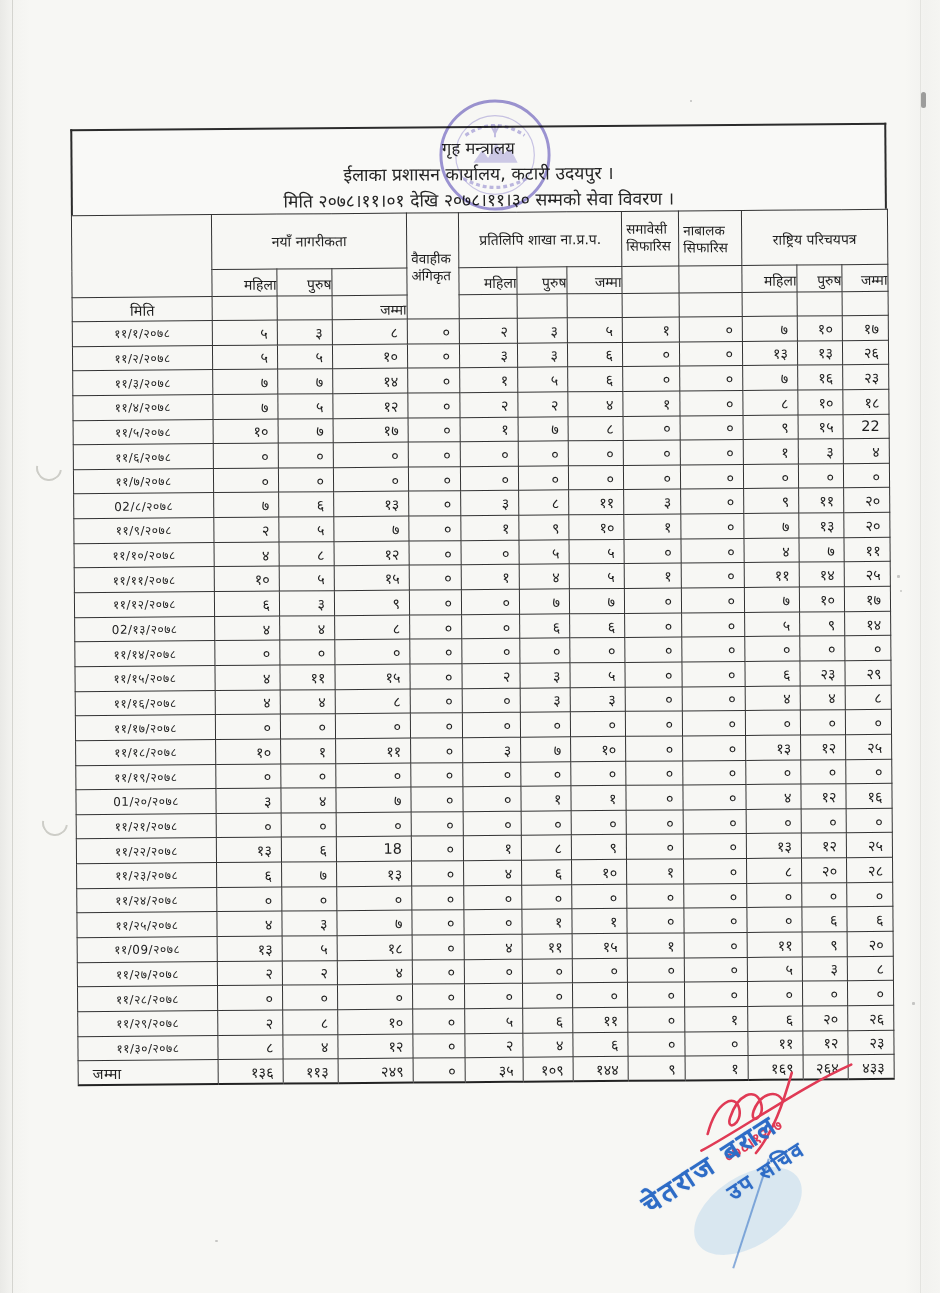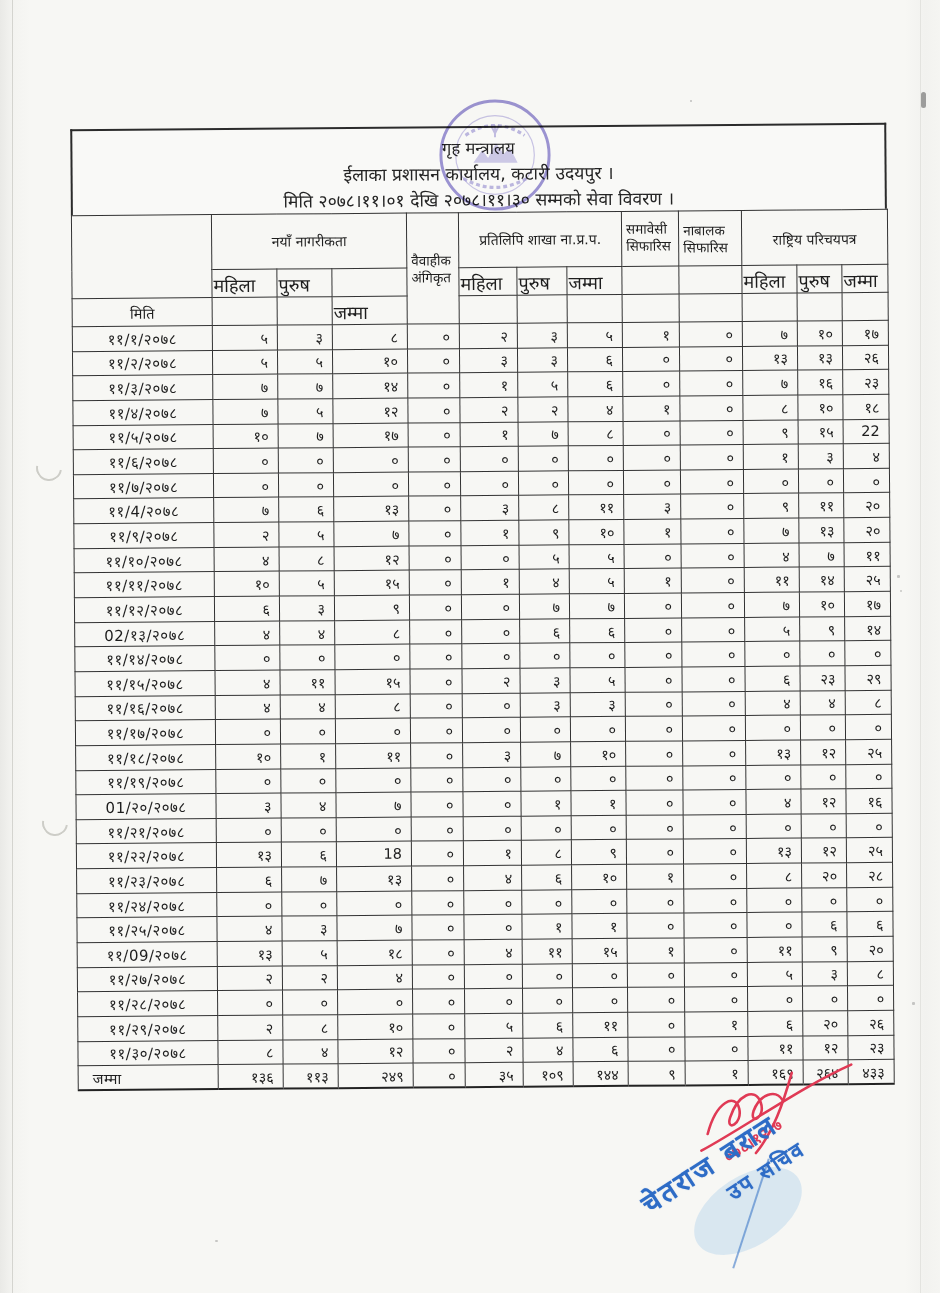--- a/index.html
+++ b/index.html
@@ -34,24 +34,24 @@
     border:1.6px solid #333; color:#1e1e1e;
     overflow:hidden; vertical-align:middle;
   }
   tr.h1 { height:55px; }
   tr.h2 { height:27px; }
   tr.h3 { height:24px; }
   td.group { font-size:14px; text-align:center; }
   td.vbottom { vertical-align:bottom; padding-bottom:2px; }
   td.vtop { vertical-align:top; padding-top:2px; }
   td.small2 { font-size:13.5px; line-height:1.25; text-align:left; padding-left:4px; }
-  td.sub { font-size:18px; text-align:left; padding-left:1px; vertical-align:top; padding-top:3px; }
+  td.sub { font-size:14px; text-align:right; padding-left:1px; vertical-align:top; padding-top:3px; }
   td.date-hdr { font-size:14.5px; text-align:center; }
   tbody.rows tr { height:24.65px; }
-  tbody.rows td.date { font-size:15px; text-align:center; letter-spacing:.5px; }
+  tbody.rows td.date { font-size:12px; text-align:center; letter-spacing:.5px; }
   tbody.rows td.num { font-size:14.5px; text-align:right; padding-right:9px; }
   tr.total-row { height:26px; }
   tr.total-row td { border-bottom:2.5px solid #222; }
   tr.total-row td.date { text-align:left; padding-left:14px; font-size:14.5px; }
 
   
   .round-seal { position:absolute; left:436px; top:96px; width:118px; height:118px;
     opacity:.72; mix-blend-mode:multiply; z-index:6; }
 
   
@@ -249,21 +249,21 @@
           <td class="num">०</td>
           <td class="num">०</td>
           <td class="num">०</td>
           <td class="num">०</td>
           <td class="num">०</td>
           <td class="num">०</td>
           <td class="num">०</td>
           <td class="num">०</td>
         </tr>
         <tr>
-          <td class="date">११/4/२०७८</td>
+          <td class="date">02/८/२०७८</td>
           <td class="num">७</td>
           <td class="num">६</td>
           <td class="num">१३</td>
           <td class="num">०</td>
           <td class="num">३</td>
           <td class="num">८</td>
           <td class="num">११</td>
           <td class="num">३</td>
           <td class="num">०</td>
           <td class="num">९</td>

